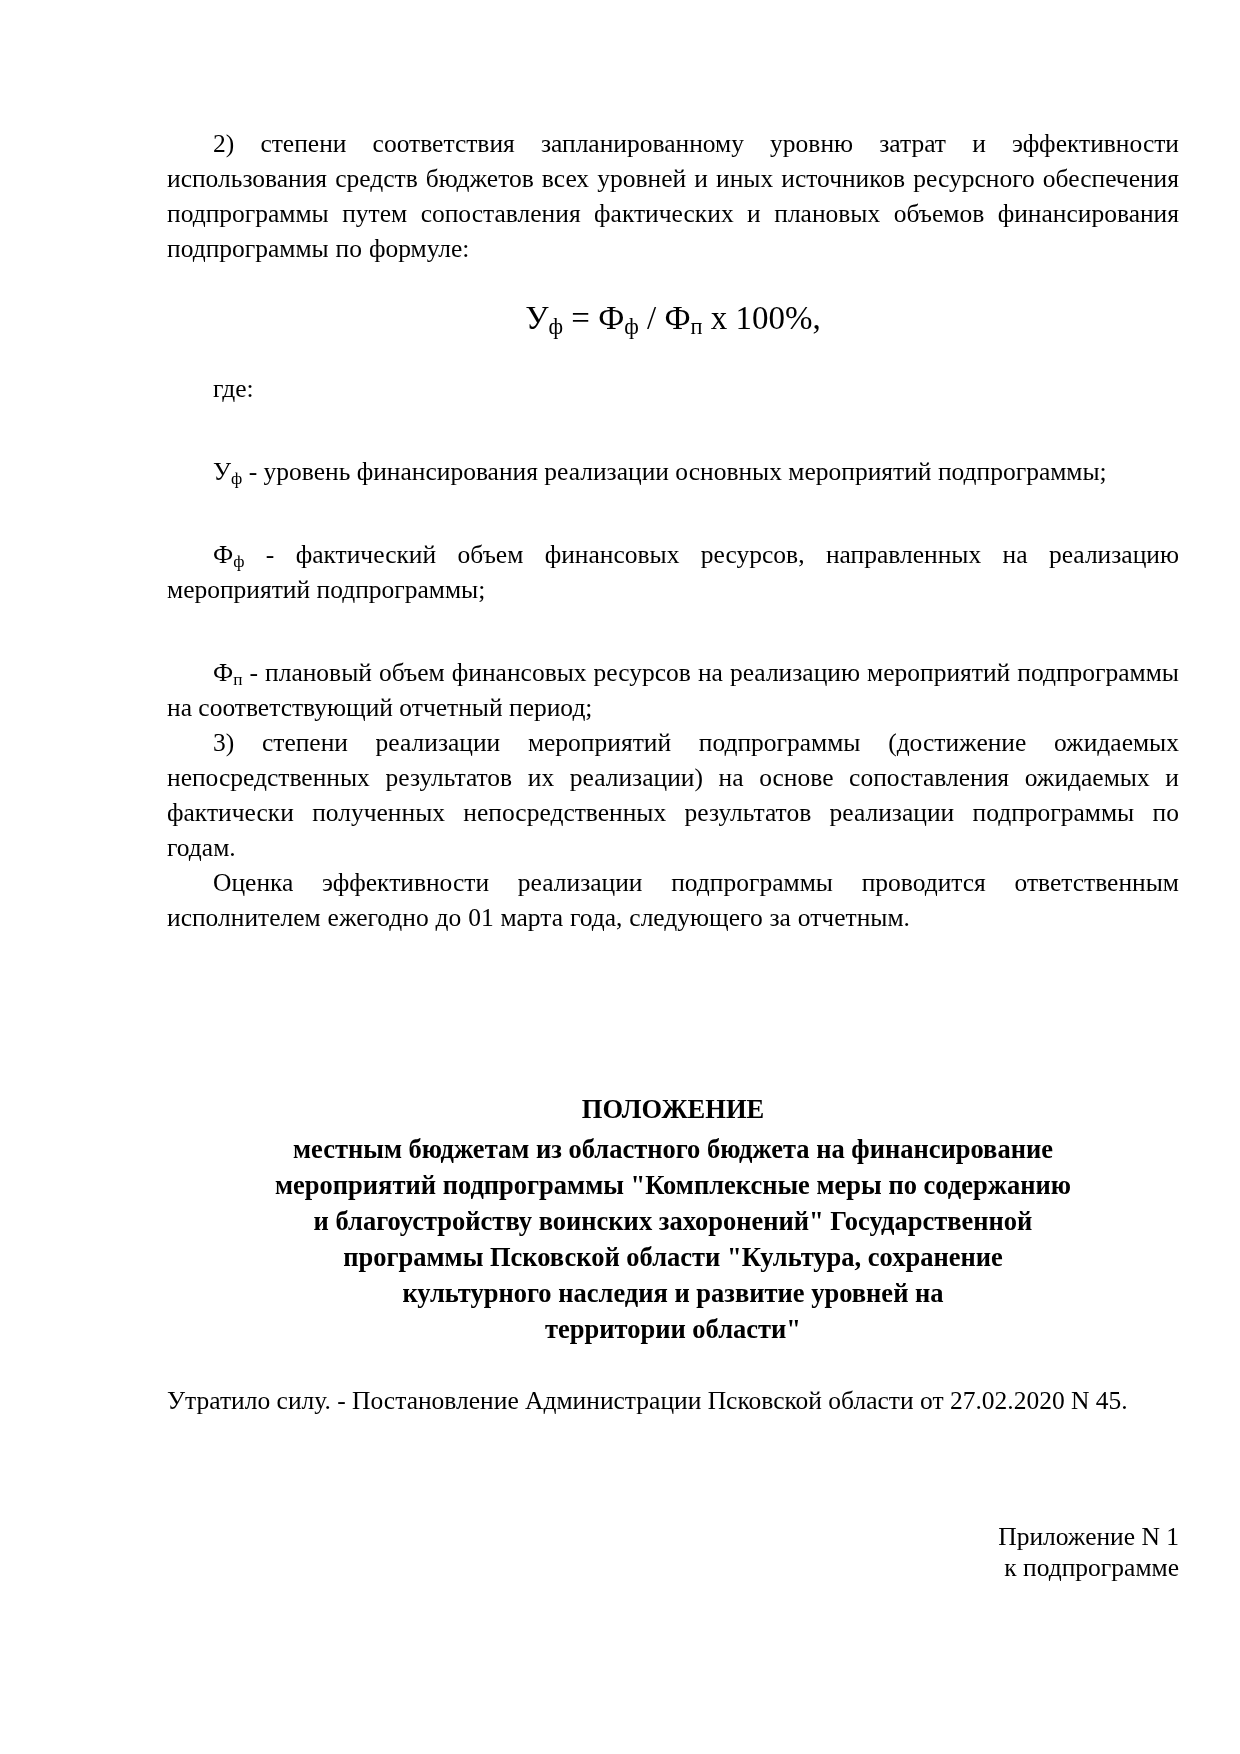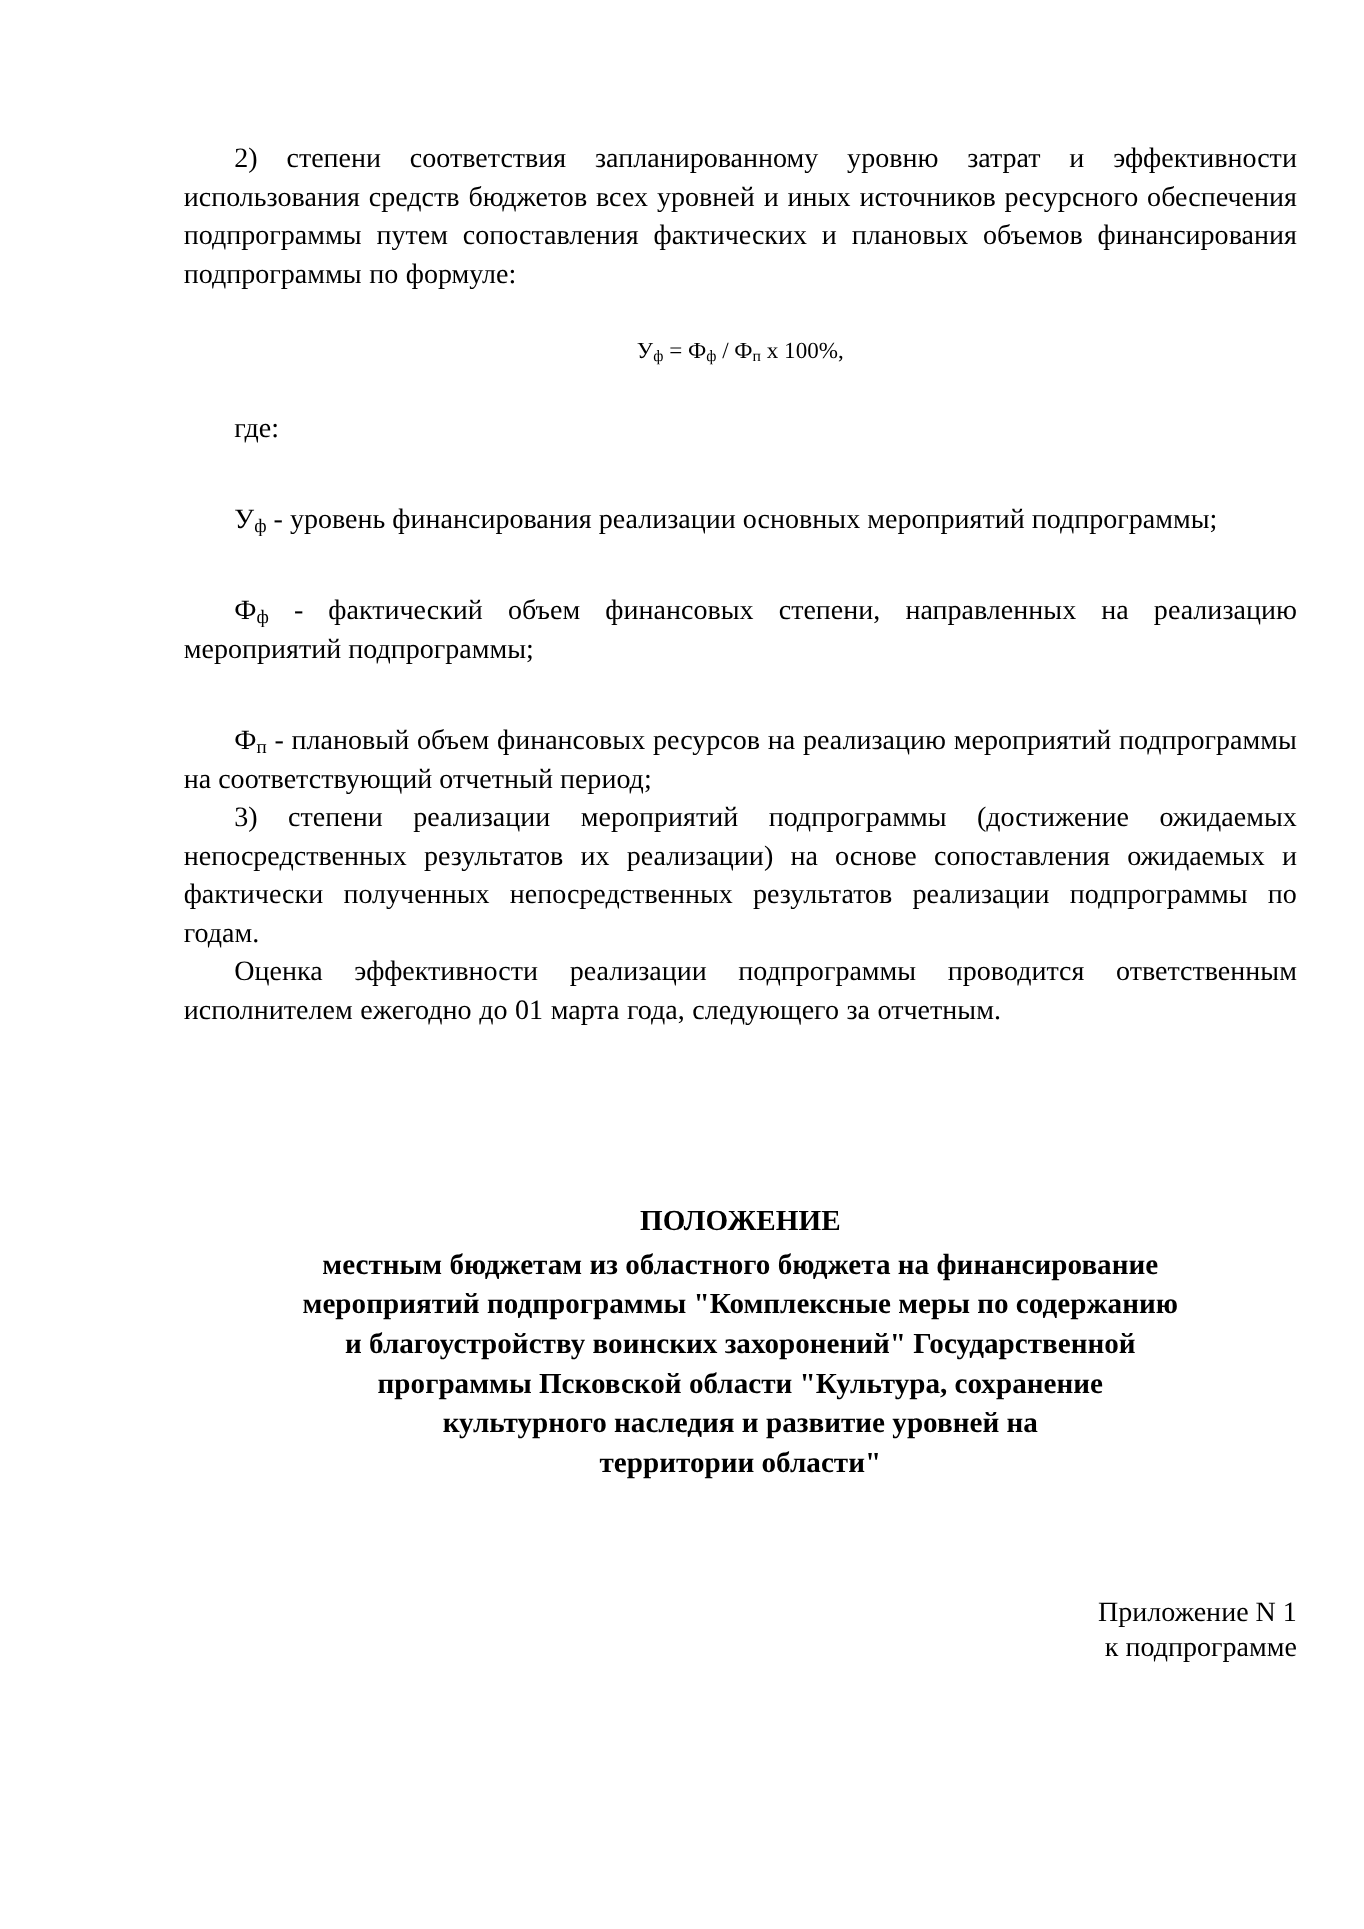--- a/index.html
+++ b/index.html
@@ -36,21 +36,21 @@
     font-size: 25.5px;
     line-height: 35px;
     margin-bottom: 0;
     hyphens: none;
     word-spacing: 0.02em;
   }
   .para-gap {
   }
   .formula {
     text-align: center;
-    font-size: 21px;
+    font-size: 33px;
     line-height: 35px;
     margin-top: 35px;
     text-indent: 0;
   }
   .formula sub {
     font-size: 0.68em;
     vertical-align: -0.22em;
     line-height: 0;
   }
   .gde {
@@ -124,41 +124,42 @@
     <p class="para">2) степени соответствия запланированному уровню затрат и эффективности использования средств бюджетов всех уровней и иных источников ресурсного обеспечения подпрограммы путем сопоставления фактических и плановых объемов финансирования подпрограммы по формуле:</p>
 
     <div class="formula">
       <span>У</span><sub>ф</sub><span> = </span><span>Ф</span><sub>ф</sub><span> / </span><span>Ф</span><sub>п</sub><span> x 100%,</span>
     </div>
 
     <p class="gde">где:</p>
 
     <p class="defline"><span>У</span><sub>ф</sub><span> - уровень финансирования реализации основных мероприятий подпрограммы;</span></p>
 
-    <p class="defline"><span>Ф</span><sub>ф</sub><span> - фактический объем финансовых степени, направленных на реализацию мероприятий подпрограммы;</span></p>
+    <p class="defline"><span>Ф</span><sub>ф</sub><span> - фактический объем финансовых ресурсов, направленных на реализацию мероприятий подпрограммы;</span></p>
 
     <p class="defline"><span>Ф</span><sub>п</sub><span> - плановый объем финансовых ресурсов на реализацию мероприятий подпрограммы на соответствующий отчетный период;</span></p>
 
     <p class="para para-gap">3) степени реализации мероприятий подпрограммы (достижение ожидаемых непосредственных результатов их реализации) на основе сопоставления ожидаемых и фактически полученных непосредственных результатов реализации подпрограммы по годам.</p>
 
     <p class="para para-gap">Оценка эффективности реализации подпрограммы проводится ответственным исполнителем ежегодно до 01 марта года, следующего за отчетным.</p>
 
     <div class="gap-xl"></div>
 
 
     <div class="title-block">
       <span class="l title-main">ПОЛОЖЕНИЕ</span>
       <span class="l">местным бюджетам из областного бюджета на финансирование</span>
       <span class="l">мероприятий подпрограммы "Комплексные меры по содержанию</span>
       <span class="l">и благоустройству воинских захоронений" Государственной</span>
       <span class="l">программы Псковской области "Культура, сохранение</span>
       <span class="l">культурного наследия и развитие уровней на</span>
       <span class="l">территории области"</span>
     </div>
 
+    <p class="repealed">Утратило силу. - Постановление Администрации Псковской области от 27.02.2020 N 45.</p>
 
     <div class="gap-large"></div>
 
     <div class="appendix2-block">
       <span class="l">Приложение N 1</span>
       <span class="l">к подпрограмме</span>
     </div>
 
   </div>
 </div>

